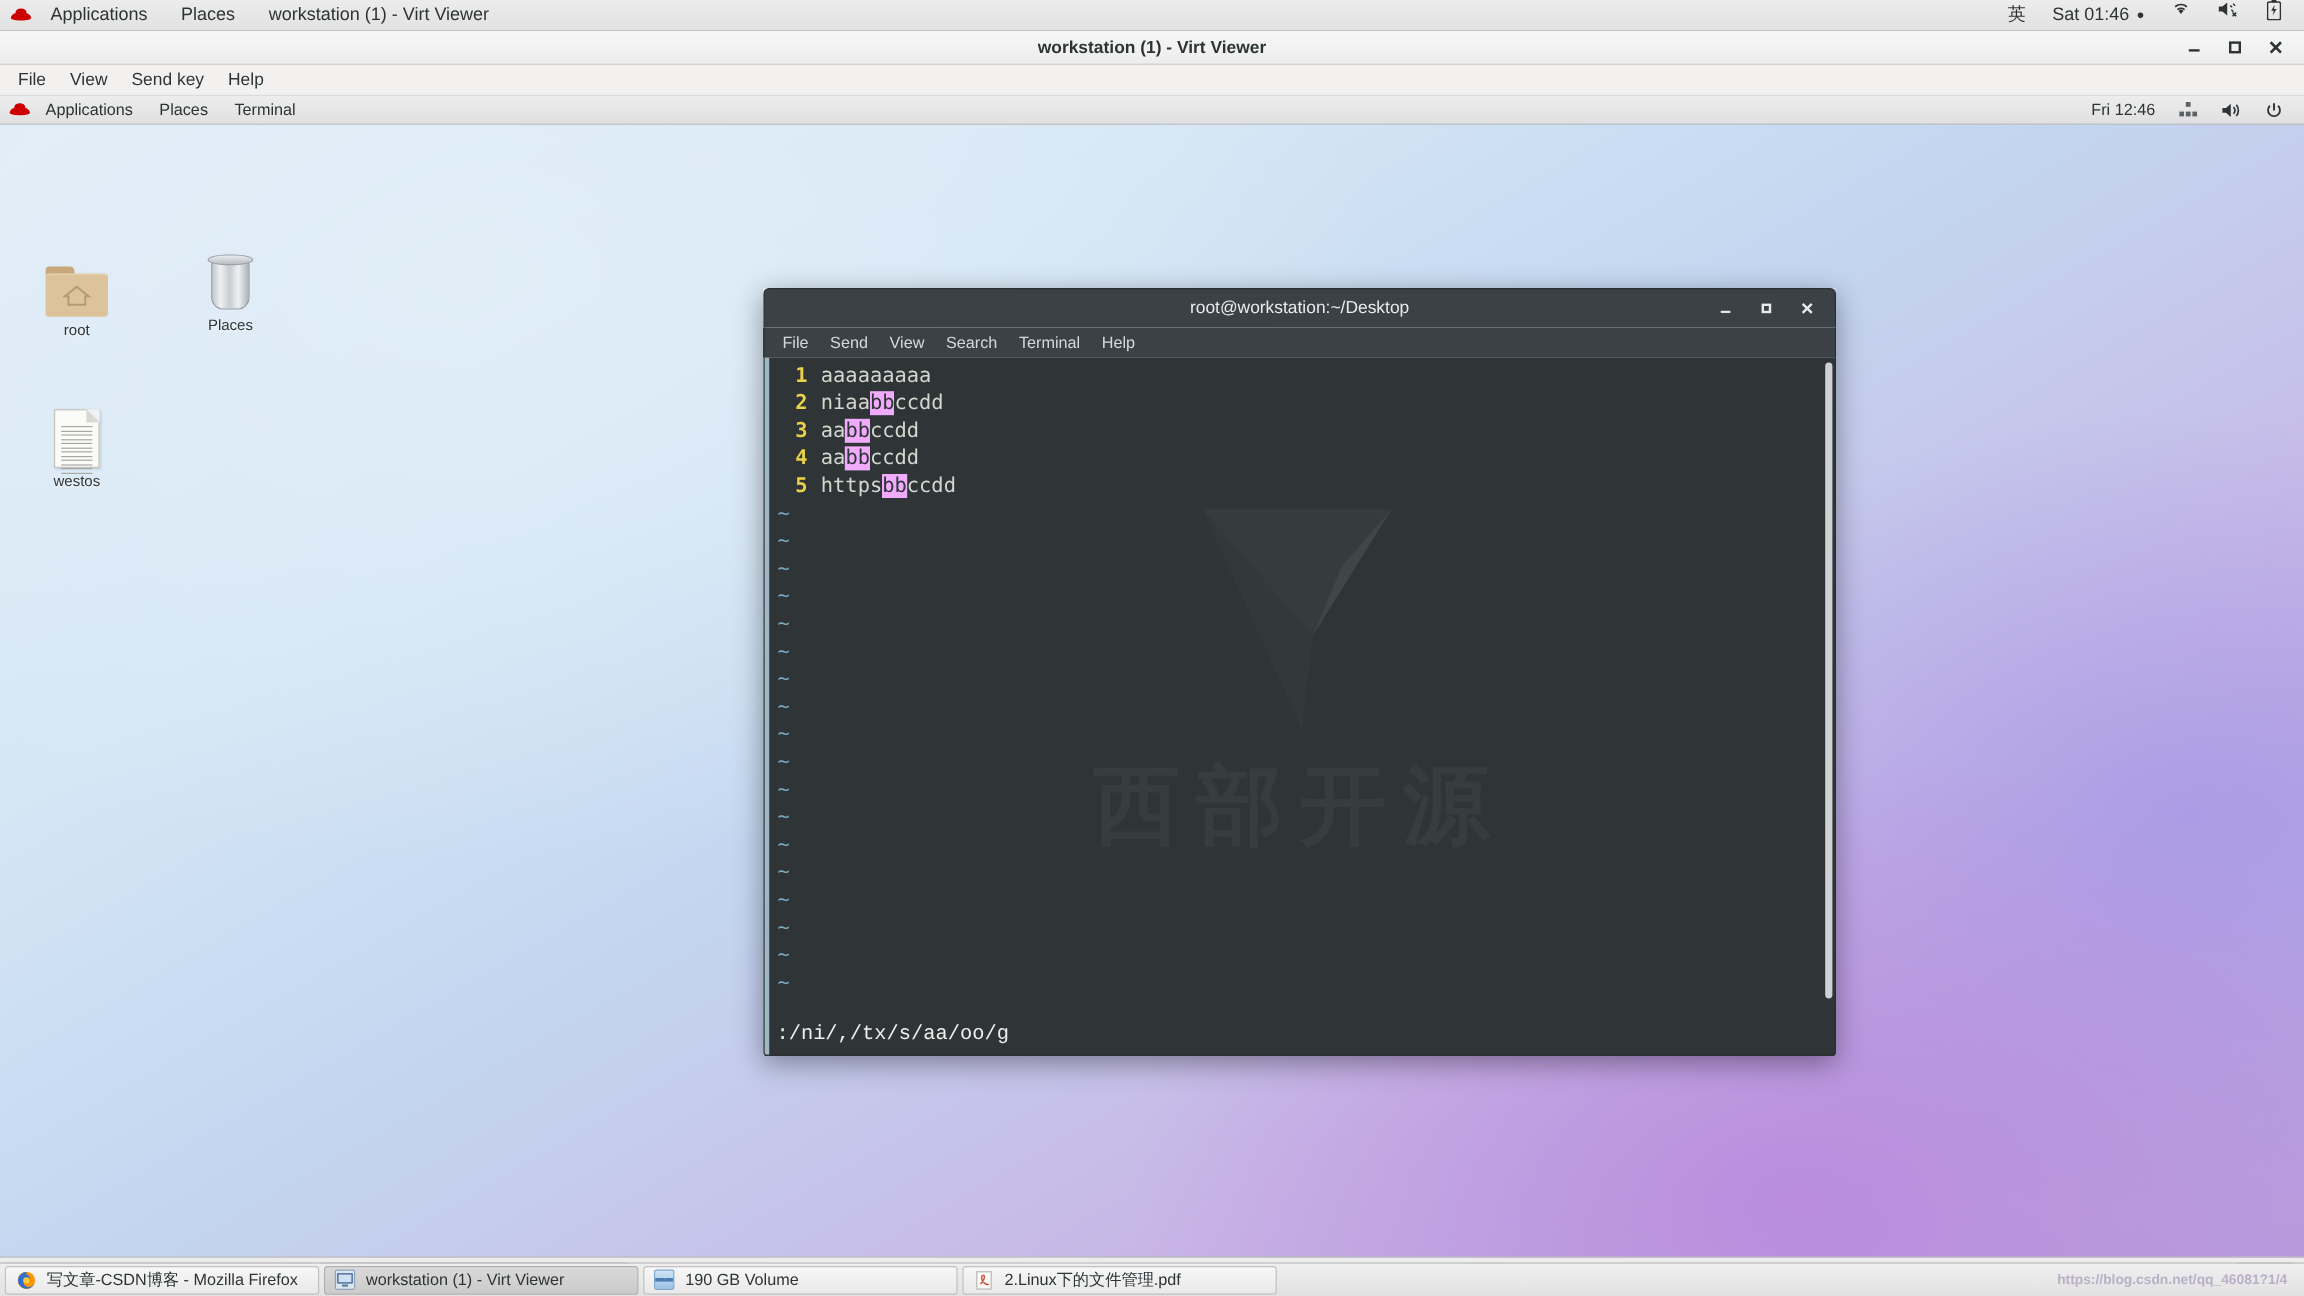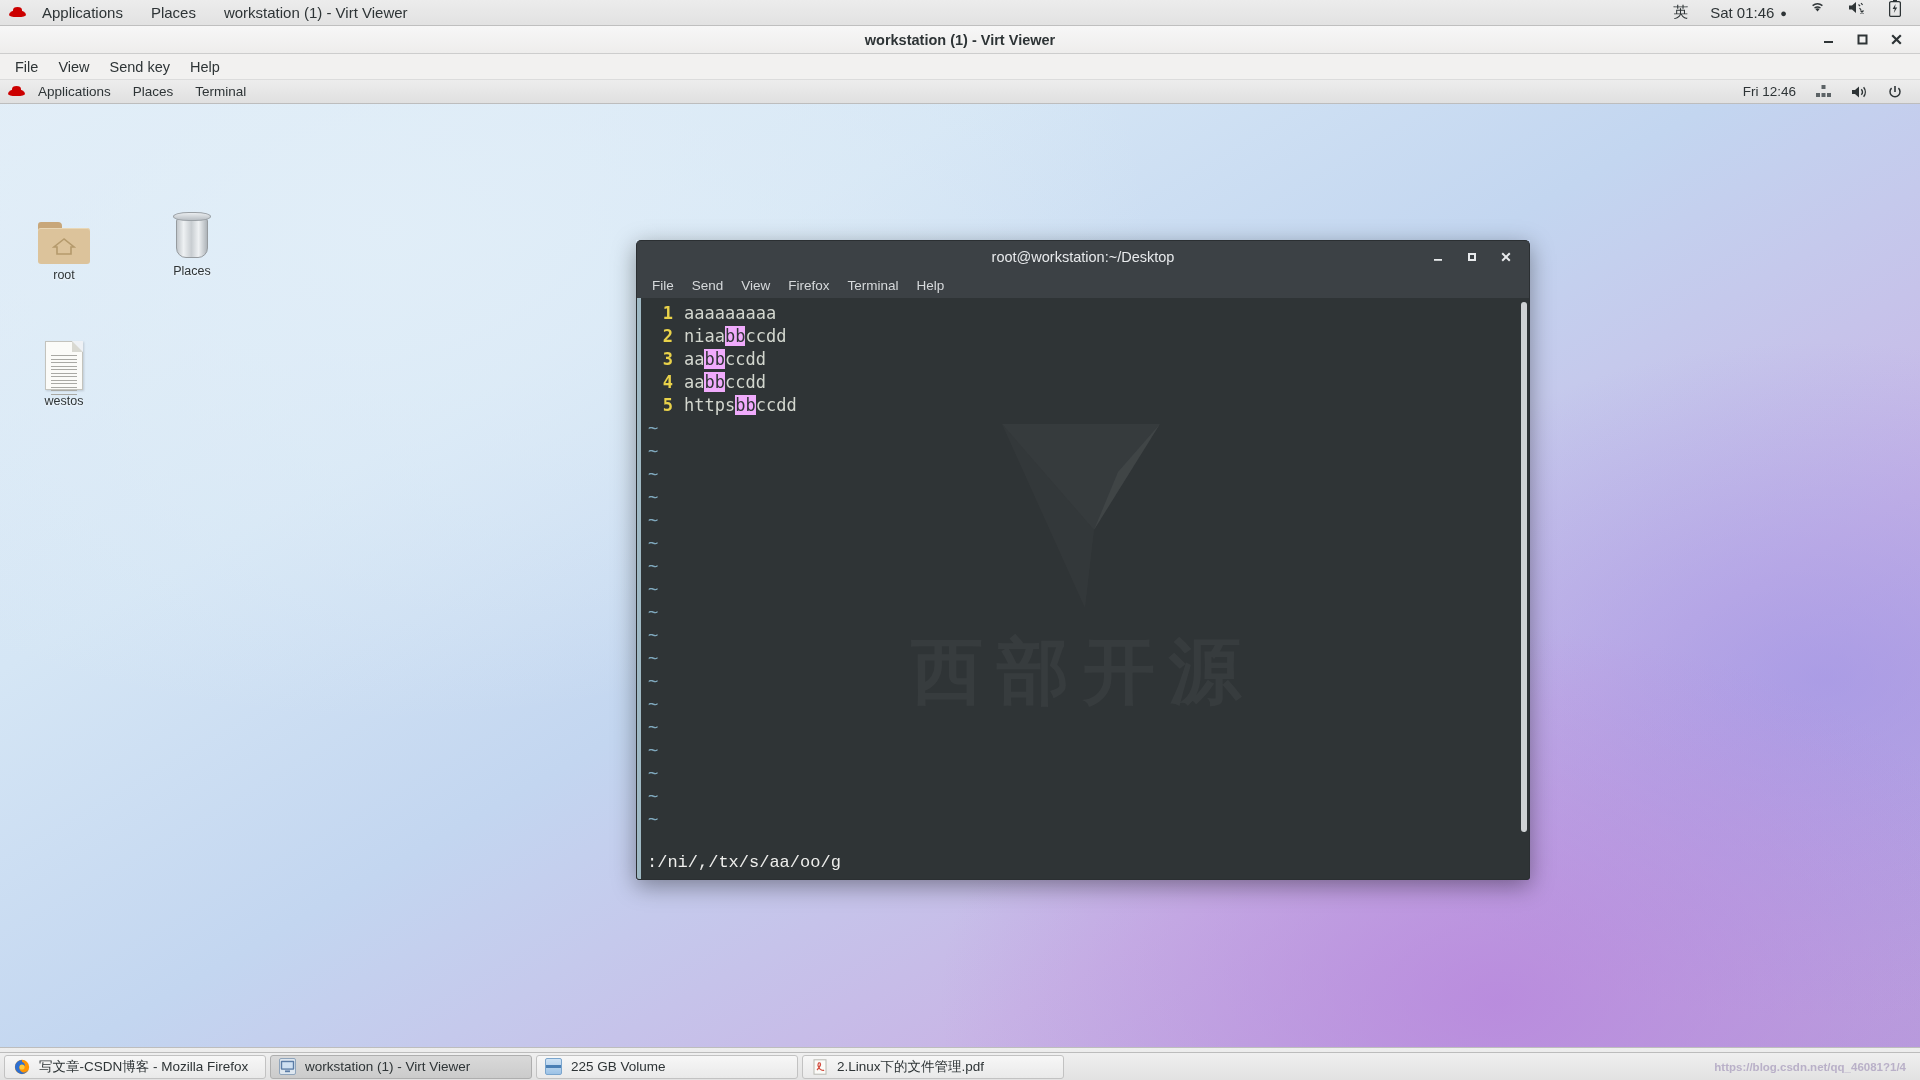--- a/index.html
+++ b/index.html
@@ -391,21 +391,21 @@
                 <path d="M2.2 2.2l7.6 7.6M9.8 2.2l-7.6 7.6" stroke="#e8eaec" stroke-width="2"></path>
               </svg>
           </div>
         </div>
       </div>
 
       <div id="term-menubar">
         <div class="tm">File</div>
         <div class="tm">Send</div>
         <div class="tm">View</div>
-        <div class="tm">Firefox</div>
+        <div class="tm">Search</div>
         <div class="tm">Terminal</div>
         <div class="tm">Help</div>
       </div>
 
       <div id="term-body">
         <div id="term-left-edge"></div>
 
         <div id="watermark">
           <svg width="186" height="210" viewBox="0 0 186 210">
             <path d="M12 16 L170 16 L104 122 Z" fill="rgba(255,255,255,0.035)"></path>
@@ -482,21 +482,21 @@
           <rect x="5" y="10.4" width="5" height="1.8" fill="#5b7ca6"></rect>
         </svg>
     </span>
     <span>workstation (1) - Virt Viewer</span>
   </div>
   <div class="htk">
     <span class="chip chip-drive">
         <i></i>
         <i></i>
       </span>
-    <span>225 GB Volume</span>
+    <span>190 GB Volume</span>
   </div>
   <div class="htk">
     <span class="chip">
       <svg width="14" height="16" viewBox="0 0 14 16">
           <rect x="1" y="0.8" width="12" height="14.4" fill="#fbfbf8" stroke="#b9b9b2"></rect>
           <path d="M4 11c3-3 4-6 3-7s-3 1-1.5 4S10 12 11 11" stroke="#d24b3e" stroke-width="1.2" fill="none"></path>
         </svg>
     </span>
     <span>2.Linux下的文件管理.pdf</span>
   </div>

